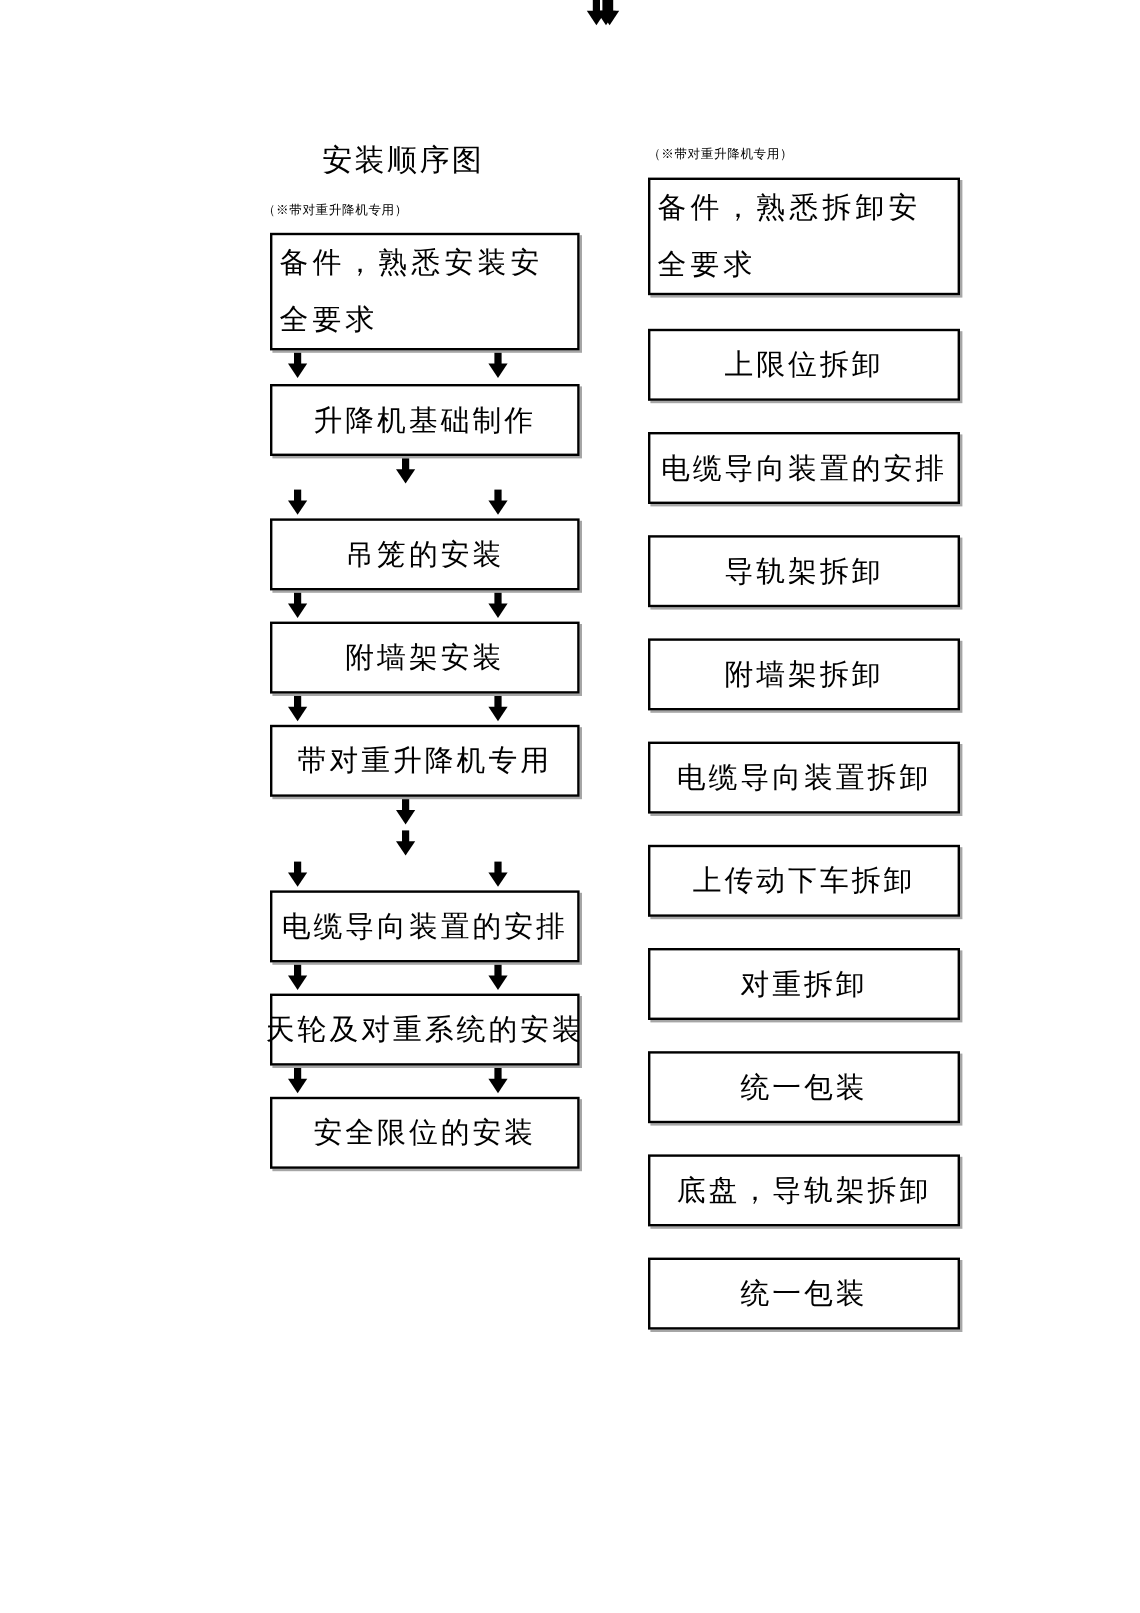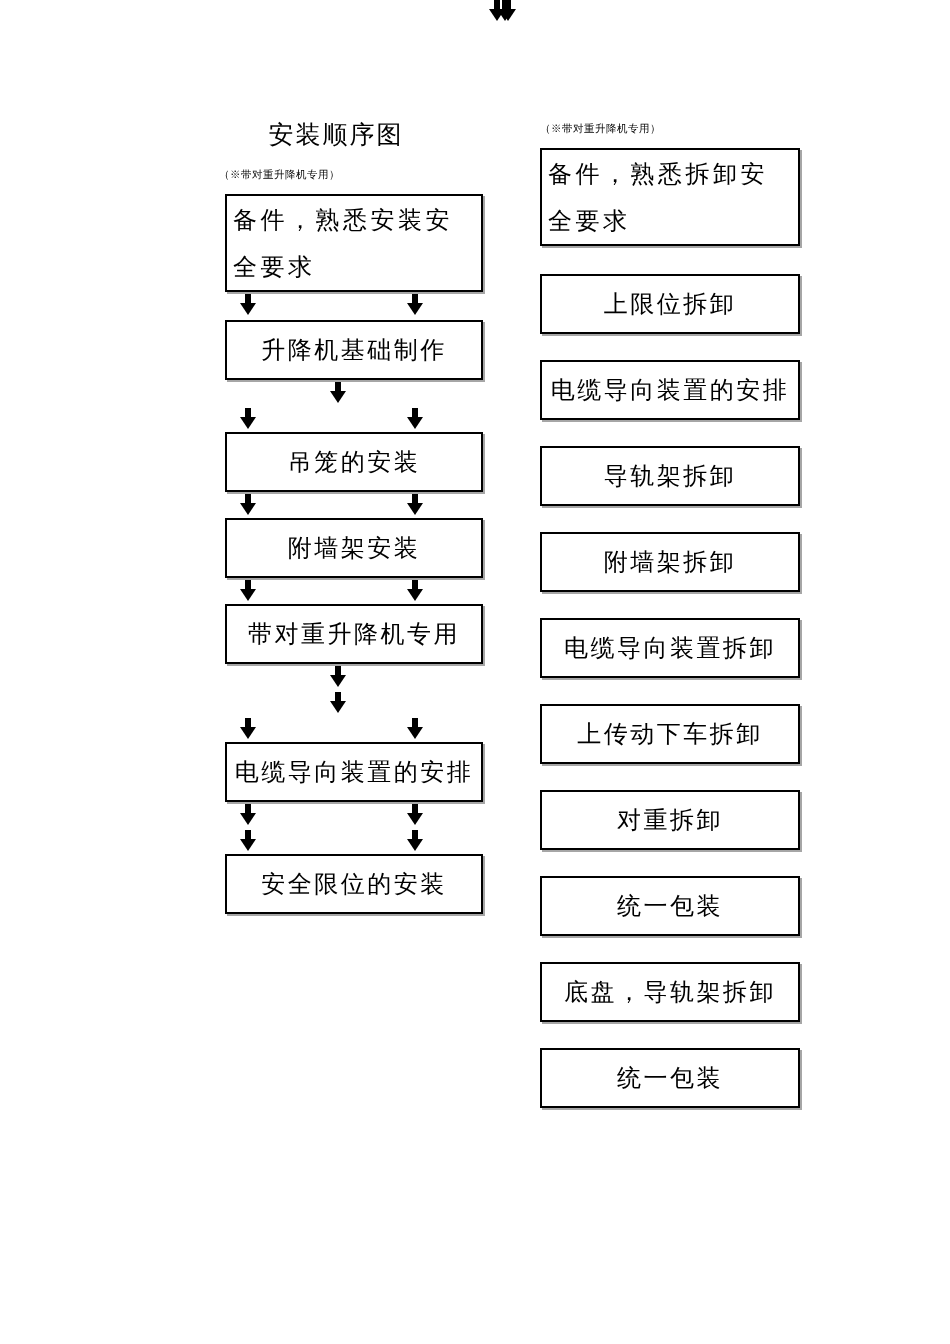--- a/index.html
+++ b/index.html
@@ -107,20 +107,21 @@
     <div class="gap">
       <span class="arr pos-l"></span>
       <span class="arr pos-r"></span>
     </div>
     <div class="box">电缆导向装置的安排</div>
 
     <div class="gap">
       <span class="arr pos-l"></span>
       <span class="arr pos-r"></span>
     </div>
+    <div class="box">天轮及对重系统的安装</div>
 
     <div class="gap">
       <span class="arr pos-l"></span>
       <span class="arr pos-r"></span>
     </div>
     <div class="box">安全限位的安装</div>
   </section>
 
   <section class="flow dismantle">
     <div class="flow-subtitle">（※带对重升降机专用）</div>

